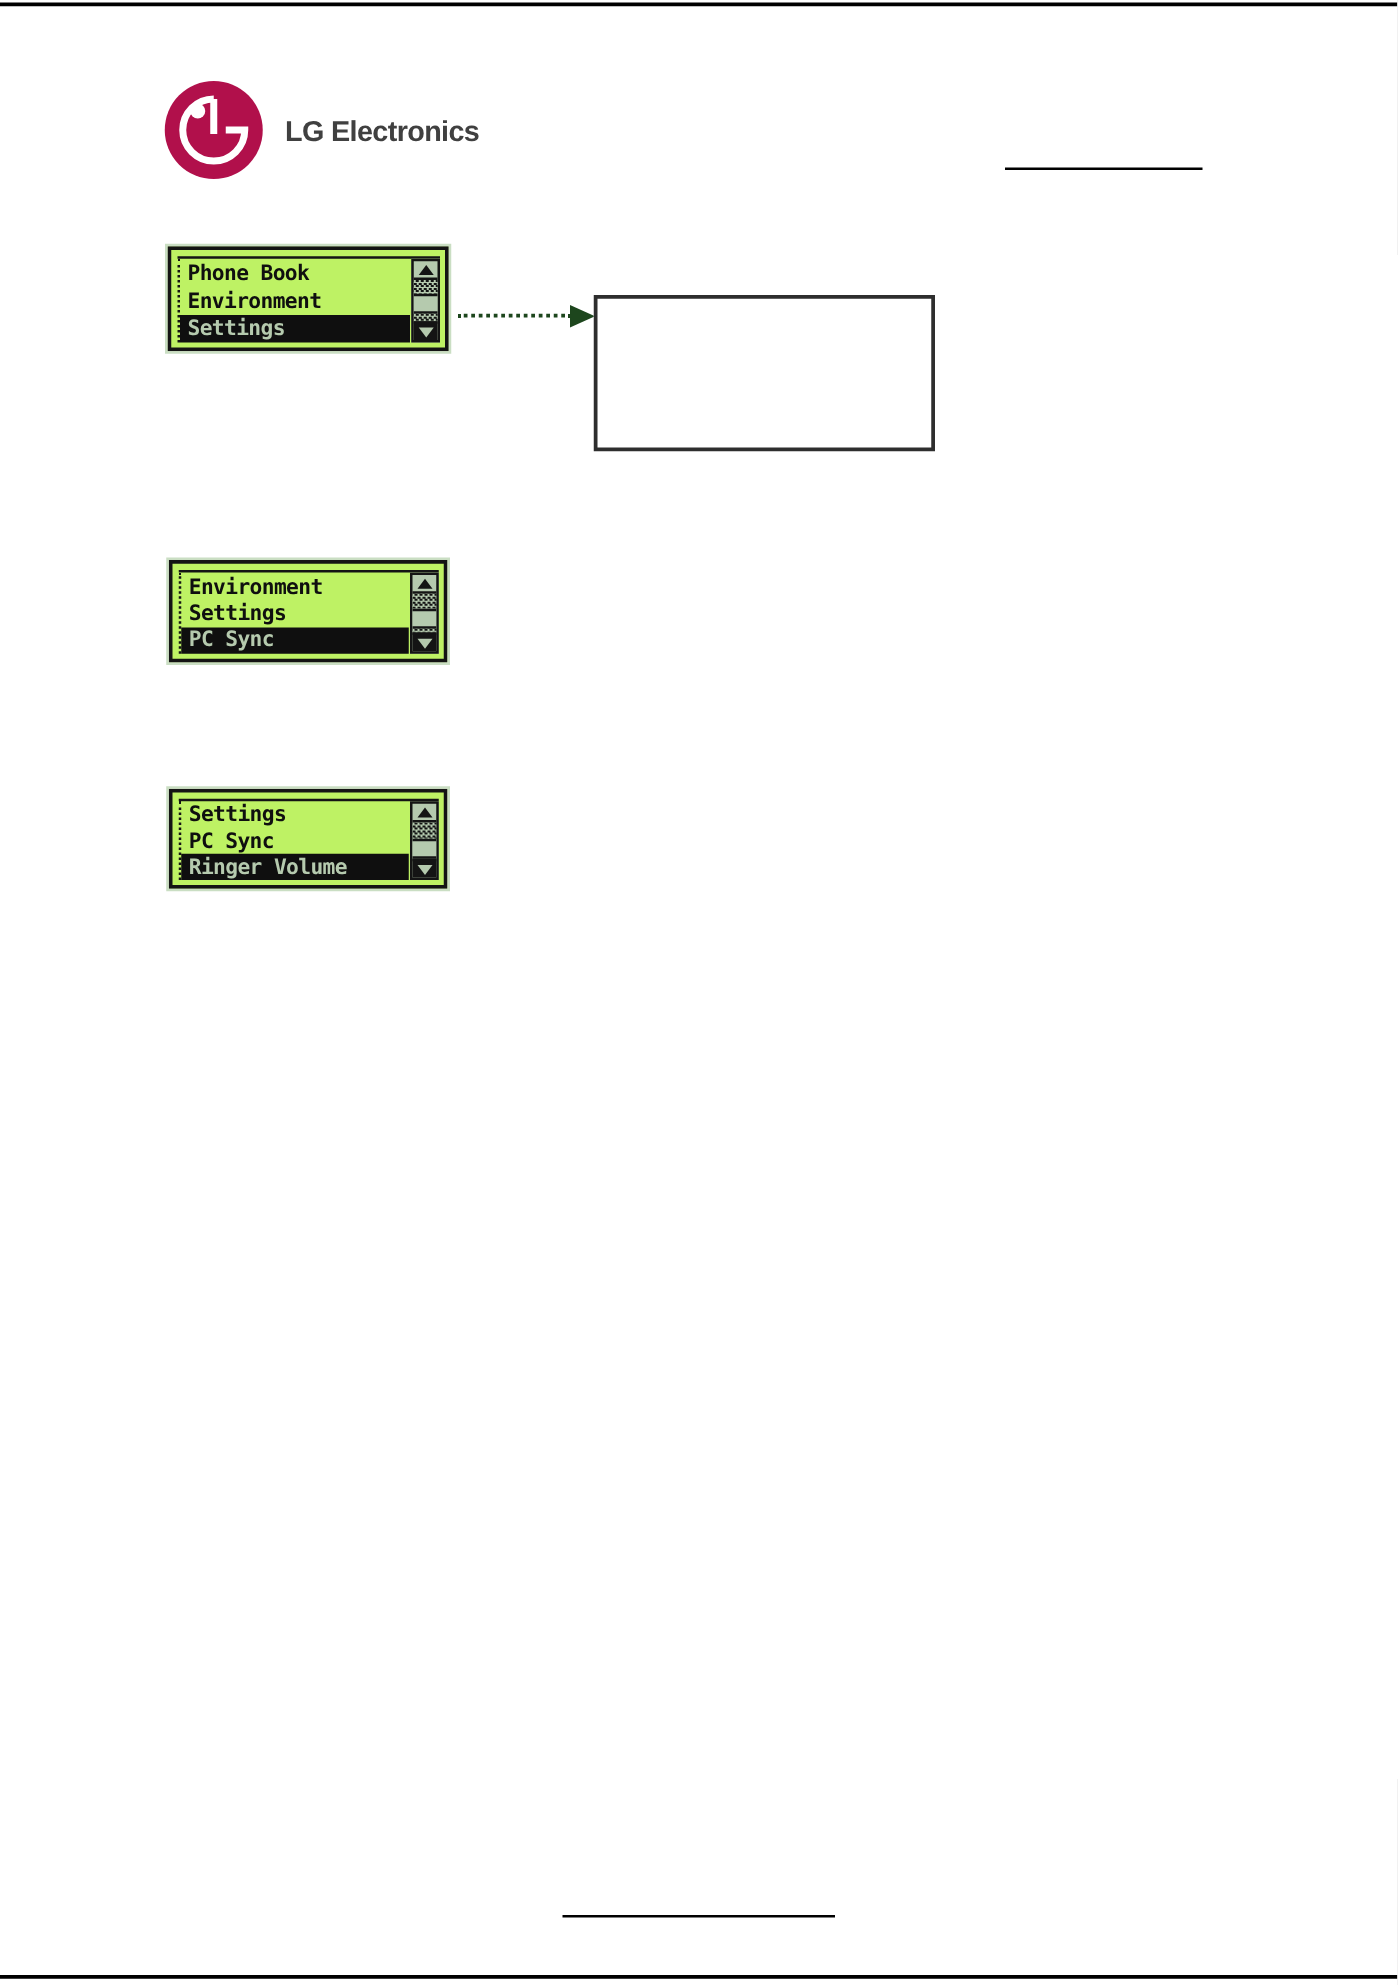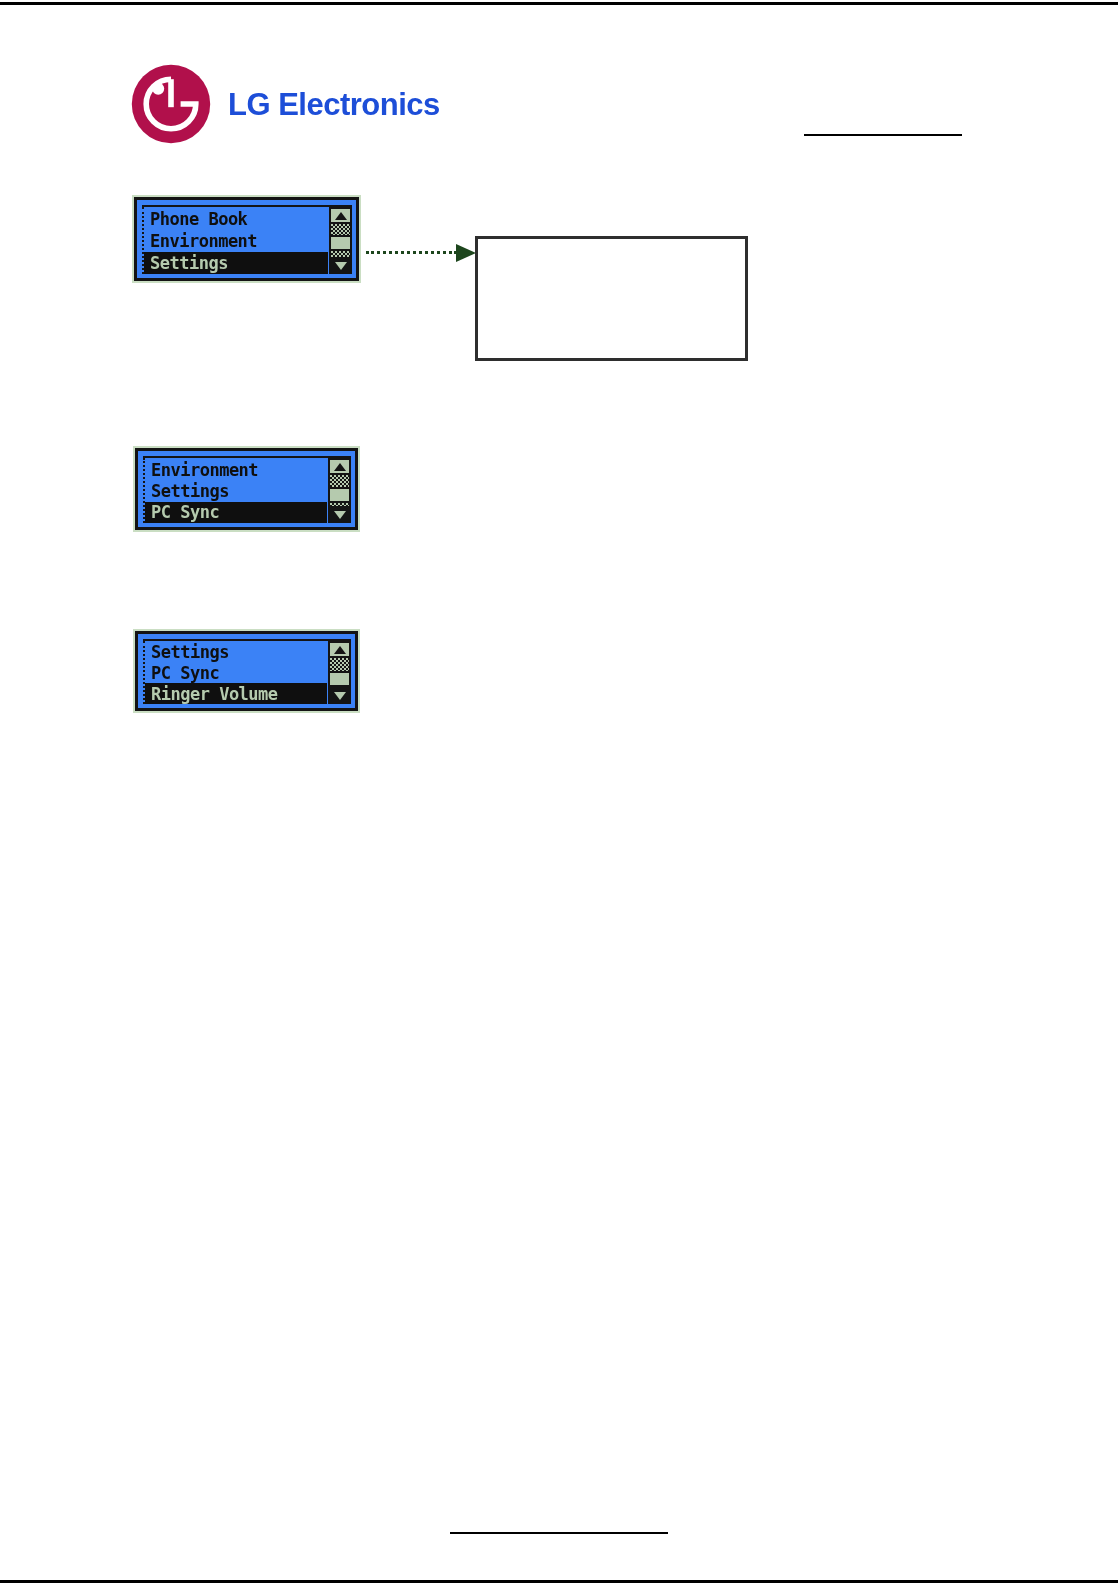--- a/index.html
+++ b/index.html
@@ -8,28 +8,28 @@
     background:#ffffff; overflow:hidden;
     font-family:"Liberation Sans", sans-serif;
   }
   .hline { position:absolute; background:#000; }
 
   
   .logo-wrap { position:absolute; left:131px; top:64px; display:flex; align-items:center; }
   .logo-sym { width:80px; height:80px; display:block; }
   .logo-text {
     margin-left:17px; margin-top:2px;
-    font-size:31px; font-weight:bold; letter-spacing:-0.5px;
-    color:#1d4ed8; white-space:nowrap;
+    font-size:23px; font-weight:bold; letter-spacing:-0.5px;
+    color:#404040; white-space:nowrap;
   }
 
   
   .lcd {
     position:absolute; box-sizing:border-box;
-    background:#3b82f6; border:3px solid #141414;
+    background:#bef264; border:3px solid #141414;
     outline:2px solid #cadec3;
   }
   .lcd-inner {
     position:absolute; left:5px; right:4px; top:5px; bottom:4px;
     border-top:2px solid #141414; display:flex;
   }
   .lcd-list {
     flex:1 1 auto; min-width:0;
     border-left:2px dotted #141414;
     display:flex; flex-direction:column; padding-top:1px;

